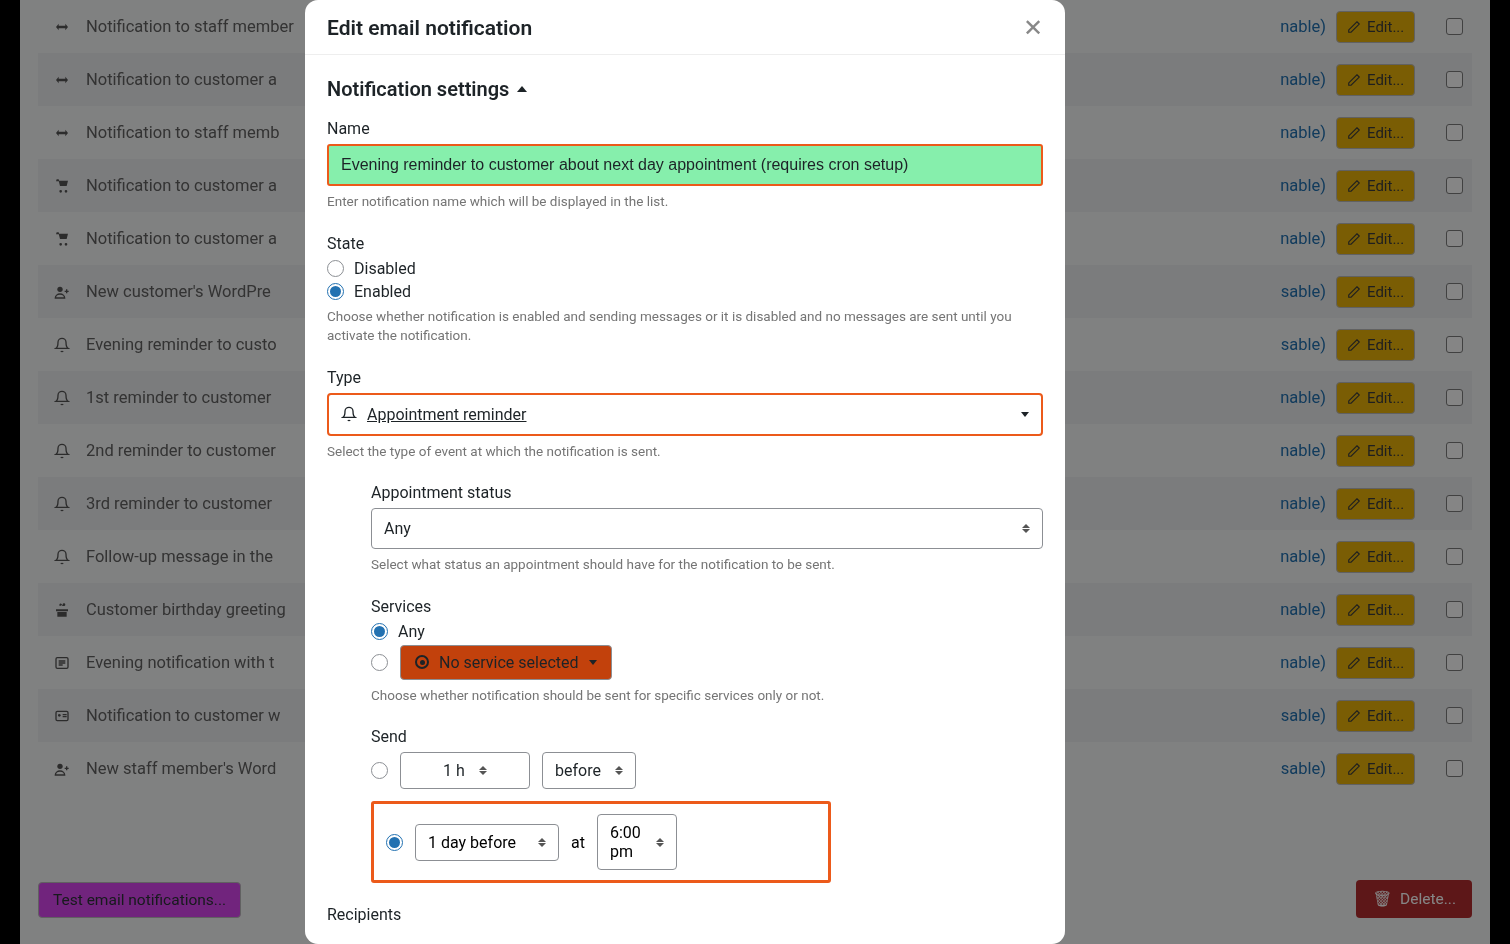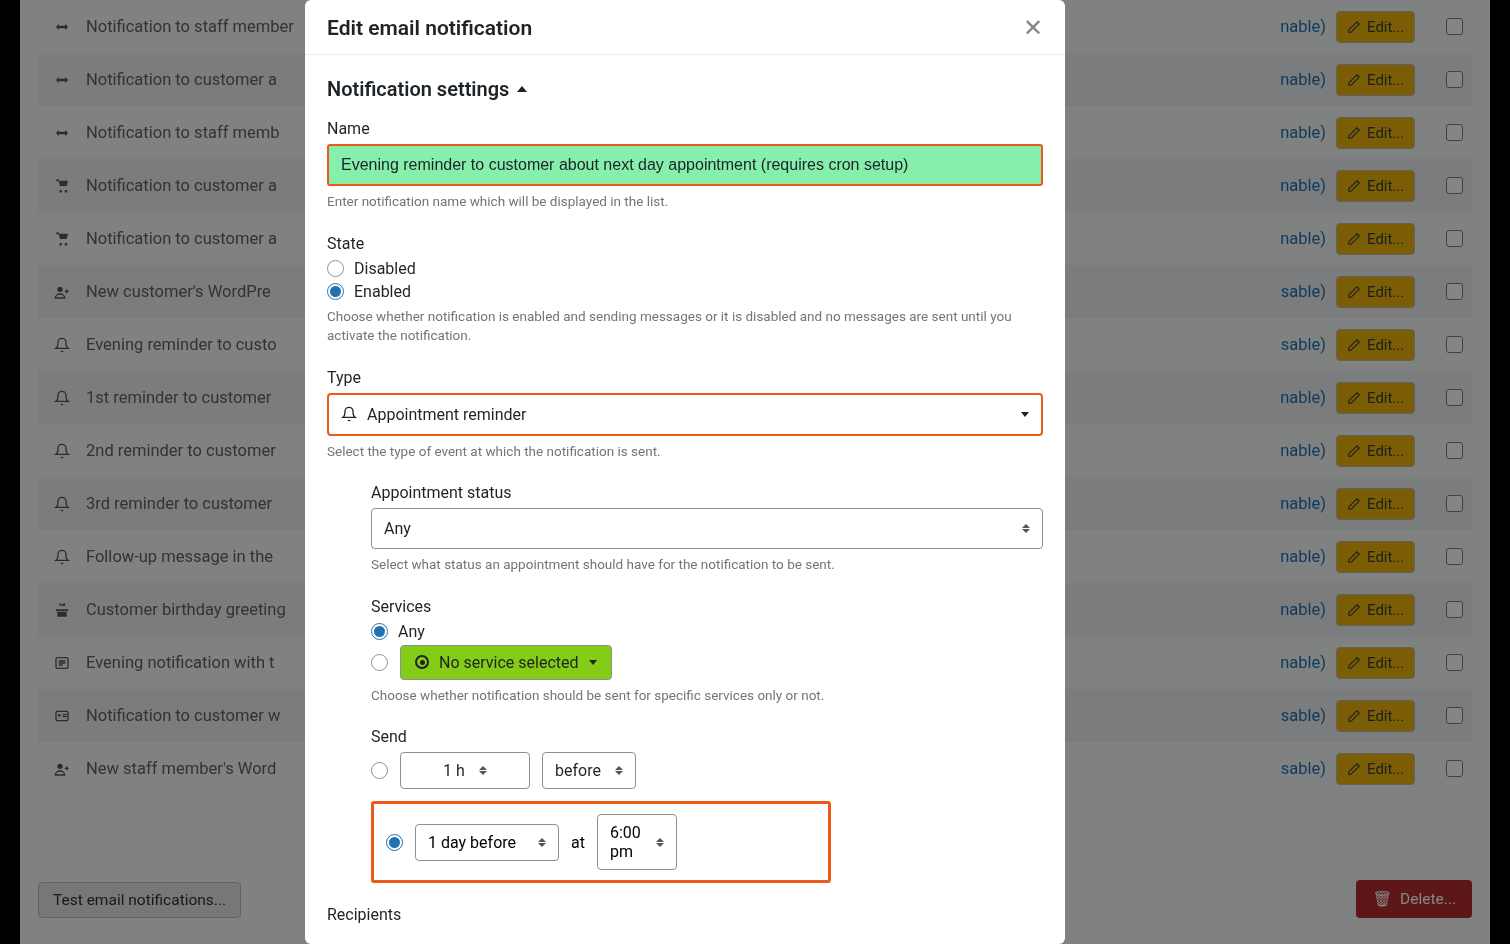--- a/index.html
+++ b/index.html
@@ -12,58 +12,58 @@
   .bg-row { display:flex; align-items:center; height:53px; }
   .bg-row.striped { background:#ecedef; }
   .bg-row .icon-cell { width:48px; display:flex; align-items:center; justify-content:center; color:#555; font-size:16px; }
   .bg-row .title-cell { flex:1; font-size:16.5px; color:#626262; white-space:nowrap; overflow:hidden; }
   .bg-row .link-cell { width:120px; color:#2271b1; font-size:16.5px; text-align:right; padding-right:10px; white-space:nowrap; }
   .bg-row .edit-cell { width:100px; display:flex; justify-content:flex-start; }
   .edit-btn { display:inline-flex; align-items:center; gap:6px; background:#eab308; border:1px solid #bbb; border-radius:4px; padding:6px 10px; font-size:15px; color:#3c3c3c; cursor:default; }
   .bg-row .chk-cell { width:36px; display:flex; justify-content:center; }
   .bg-row .chk-cell .chk-box { width:17px; height:17px; border:1px solid #7d7d7d; border-radius:3px; background:#fff; }
   .footer-bar { position:absolute; left:18px; right:18px; bottom:26px; display:flex; gap:10px; align-items:flex-end; }
-  .footer-btn { border:1px solid #bbb; background:#e5e5e5; border-radius:4px; padding:8px 14px; font-size:15.5px; color:#2c3338; }
+  .footer-btn { border:1px solid #bbb; background:#d946ef; border-radius:4px; padding:8px 14px; font-size:15.5px; color:#2c3338; }
   .delete-btn { margin-left:auto; background:#b32d2e; color:#fff; border:none; border-radius:4px; padding:10px 16px; font-size:15.5px; display:flex; align-items:center; gap:8px; }
 
   
   .dim { position:absolute; inset:0; background:rgba(0,0,0,0.48); }
 
   
-  .modal { position:absolute; left:305px; top:0; width:760px; height:944px; background:#fff; border-radius:6px; overflow:hidden; display:flex; flex-direction:column; }
+  .modal { position:absolute; left:305px; top:0; width:760px; height:944px; background:#fff; border-radius:13px; overflow:hidden; display:flex; flex-direction:column; }
   .modal-header { padding:16px 22px 14px 22px; display:flex; align-items:center; justify-content:space-between; border-bottom:1px solid #eee; }
   .modal-header h2 { margin:0; font-size:21px; font-weight:600; color:#1d2327; }
   .close-x { font-size:24px; color:#888; cursor:pointer; line-height:1; }
   .modal-body { padding:10px 22px 30px 22px; overflow:hidden; }
 
   .section-title { font-size:20px; font-weight:600; color:#1d2327; display:flex; align-items:center; gap:8px; margin:12px 0 18px; cursor:pointer; }
   .caret-up { width:0; height:0; border-left:5px solid transparent; border-right:5px solid transparent; border-bottom:6px solid #1d2327; display:inline-block; }
 
   .field-label { font-size:16px; color:#1d2327; margin-bottom:6px; }
   .help-text { font-size:13.5px; color:#757575; margin-top:6px; line-height:1.45; }
 
   .text-input { width:100%; border:2px solid #ec5a1a; background:#86efac; border-radius:3px; padding:10px 12px; font-size:16px; color:#1d2327; outline:none; }
   .select-box.orange { border:2px solid #ec5a1a; }
   .select-box { width:100%; border:1px solid #8c8f94; background:#fff; border-radius:4px; padding:10px 12px; font-size:16px; color:#1d2327; display:flex; align-items:center; justify-content:space-between; position:relative; }
-  .select-box .left { display:flex; align-items:center; gap:10px; }
+  .select-box .left { display:flex; align-items:center; gap:10px;text-decoration:underline; }
   .select-caret { width:0; height:0; border-left:4px solid transparent; border-right:4px solid transparent; border-top:5px solid #1d2327; }
   .select-dbl { display:flex; flex-direction:column; gap:1px; align-items:center; }
   .select-dbl .u { width:0;height:0;border-left:4px solid transparent;border-right:4px solid transparent;border-bottom:4px solid #555;}
   .select-dbl .d { width:0;height:0;border-left:4px solid transparent;border-right:4px solid transparent;border-top:4px solid #555;}
 
   .radio-row { display:flex; align-items:center; gap:10px; margin:4px 0; font-size:16px; color:#1d2327; }
   .radio { width:17px; height:17px; border:1px solid #8c8f94; border-radius:50%; background:#fff; display:inline-flex; align-items:center; justify-content:center; flex-shrink:0; }
   .radio.checked { border-color:#2271b1; }
   .radio.checked::after { content:""; width:11px; height:11px; background:#2271b1; border-radius:50%; }
 
   .indent-block { margin-left:44px; }
 
   .orange-frame { border:3px solid #ec5a1a; border-radius:3px; padding:10px 12px; display:flex; align-items:center; gap:12px; width:460px; }
 
-  .no-service-btn { border:1px solid #8c8f94; border-radius:4px; background:#84cc16; padding:7px 14px; font-size:16px; display:inline-flex; align-items:center; gap:10px; }
+  .no-service-btn { border:1px solid #8c8f94; border-radius:4px; background:#c2410c; padding:7px 14px; font-size:16px; display:inline-flex; align-items:center; gap:10px; }
   .target-icon { width:14px; height:14px; border:2px solid #1d2327; border-radius:50%; position:relative; display:inline-flex; align-items:center; justify-content:center; }
   .target-icon::after { content:""; width:5px; height:5px; background:#1d2327; border-radius:50%; }
 
   .field-group { margin-bottom:22px; }
   .bell-icon { display:inline-block; }
 
   .mini-select { border:1px solid #8c8f94; border-radius:4px; background:#fff; padding:8px 12px; font-size:16px; display:inline-flex; align-items:center; justify-content:space-between; gap:14px; }
 </style>
 </head>
 <body>

